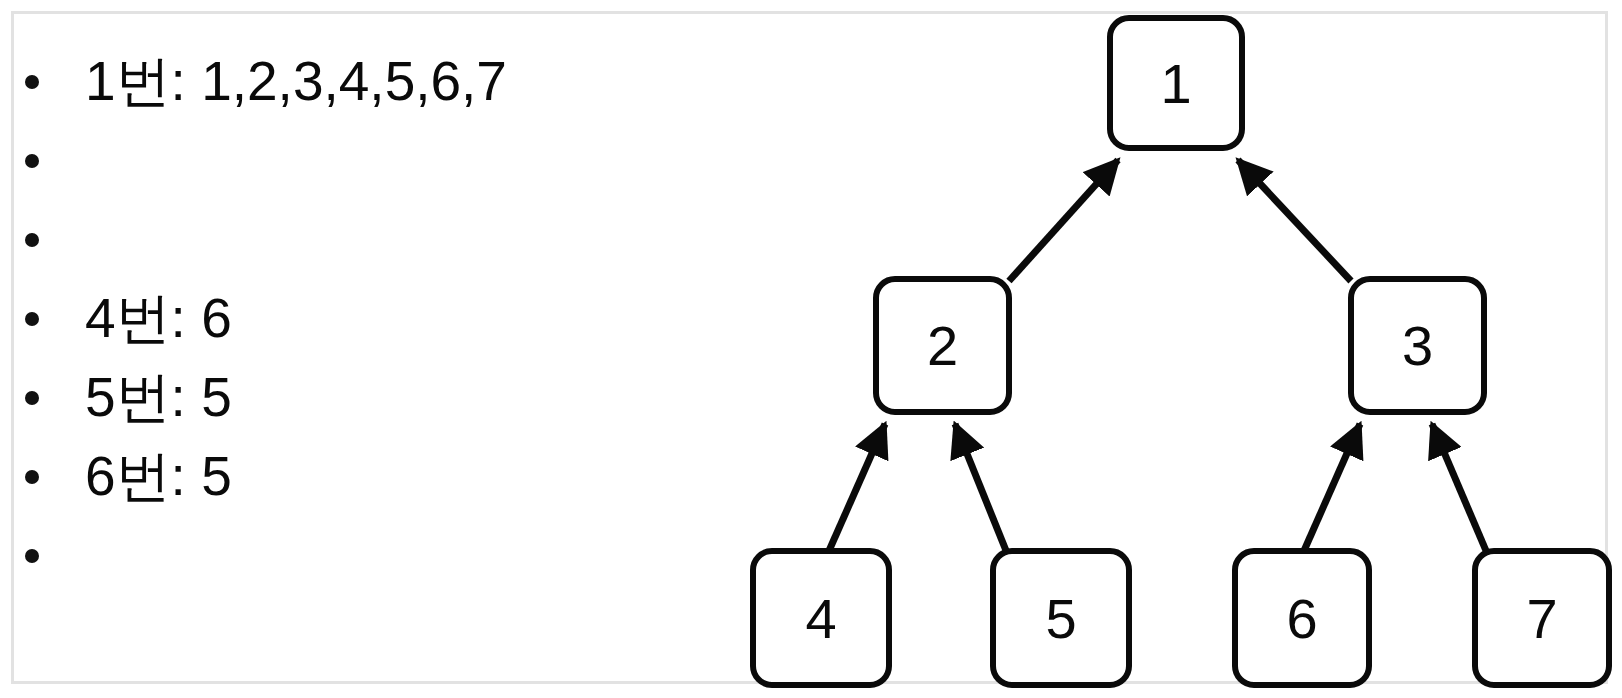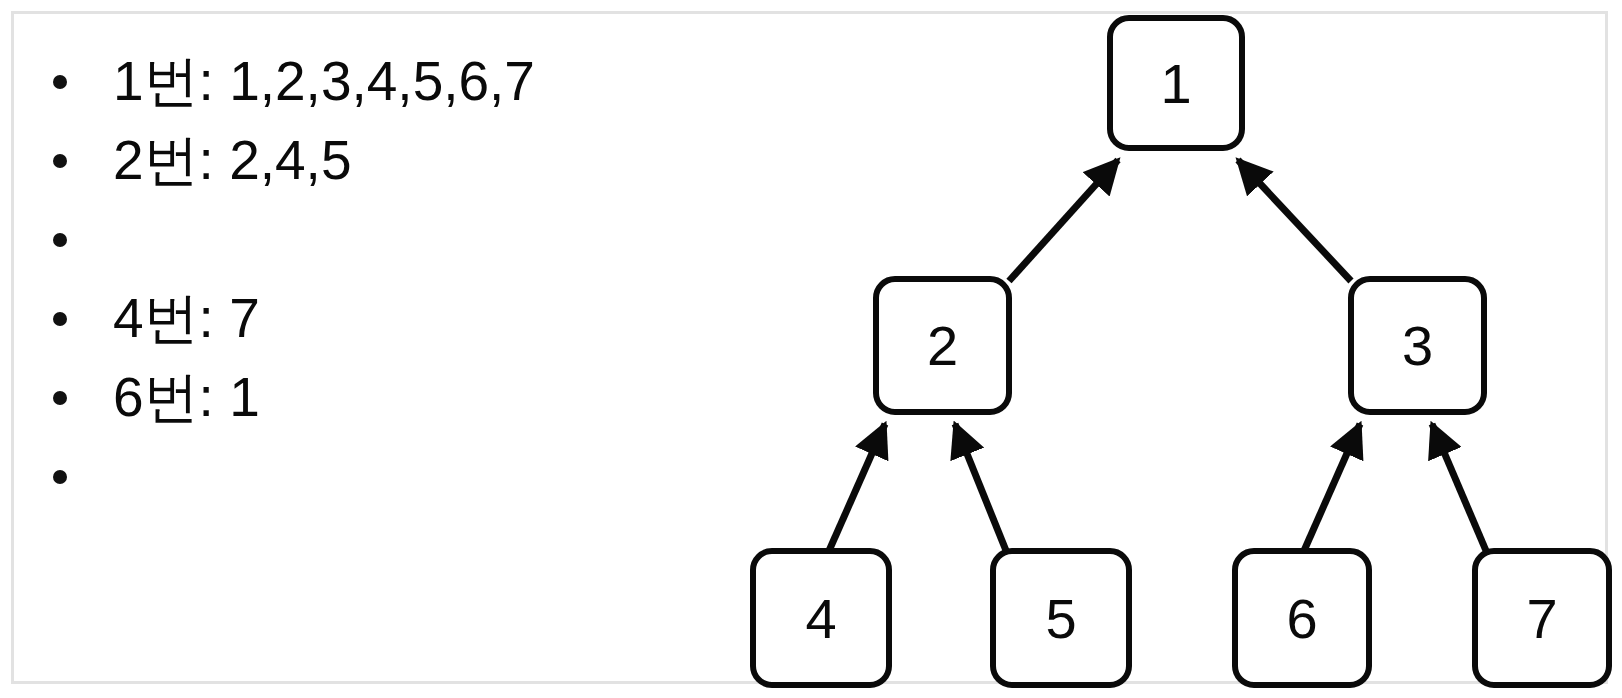--- a/index.html
+++ b/index.html
@@ -45,21 +45,20 @@
   }
   #bullet-list li {
     position: relative;
     height: 79px;
     line-height: 79px;
     padding-left: 85px;
     font-size: 55px;
     color: #0a0a0a;
     white-space: nowrap;
     letter-spacing: 0px;
-    margin-left: 28px;
   }
   #bullet-list li .bullet {
     position: absolute;
     left: 25px;
     top: 50%;
     margin-top: -7px;
     width: 14px;
     height: 14px;
     border-radius: 50%;
     background: #111111;
@@ -101,32 +100,35 @@
 
   <div id="frame"></div>
 
   <ul id="bullet-list">
     <li>
       <span class="bullet"></span>
       <span class="txt">1번: 1,2,3,4,5,6,7</span>
     </li>
     <li>
       <span class="bullet"></span>
-      <span class="txt">2번: 2,4,5</span>
     </li>
     <li>
       <span class="bullet"></span>
     </li>
     <li>
       <span class="bullet"></span>
-      <span class="txt">4번: 7</span>
+      <span class="txt">4번: 6</span>
     </li>
     <li>
       <span class="bullet"></span>
-      <span class="txt">6번: 1</span>
+      <span class="txt">5번: 5</span>
+    </li>
+    <li>
+      <span class="bullet"></span>
+      <span class="txt">6번: 5</span>
     </li>
     <li>
       <span class="bullet"></span>
     </li>
   </ul>
 
   <div id="tree">
 
     <svg class="edge-layer" width="1622" height="698">
       <defs>

